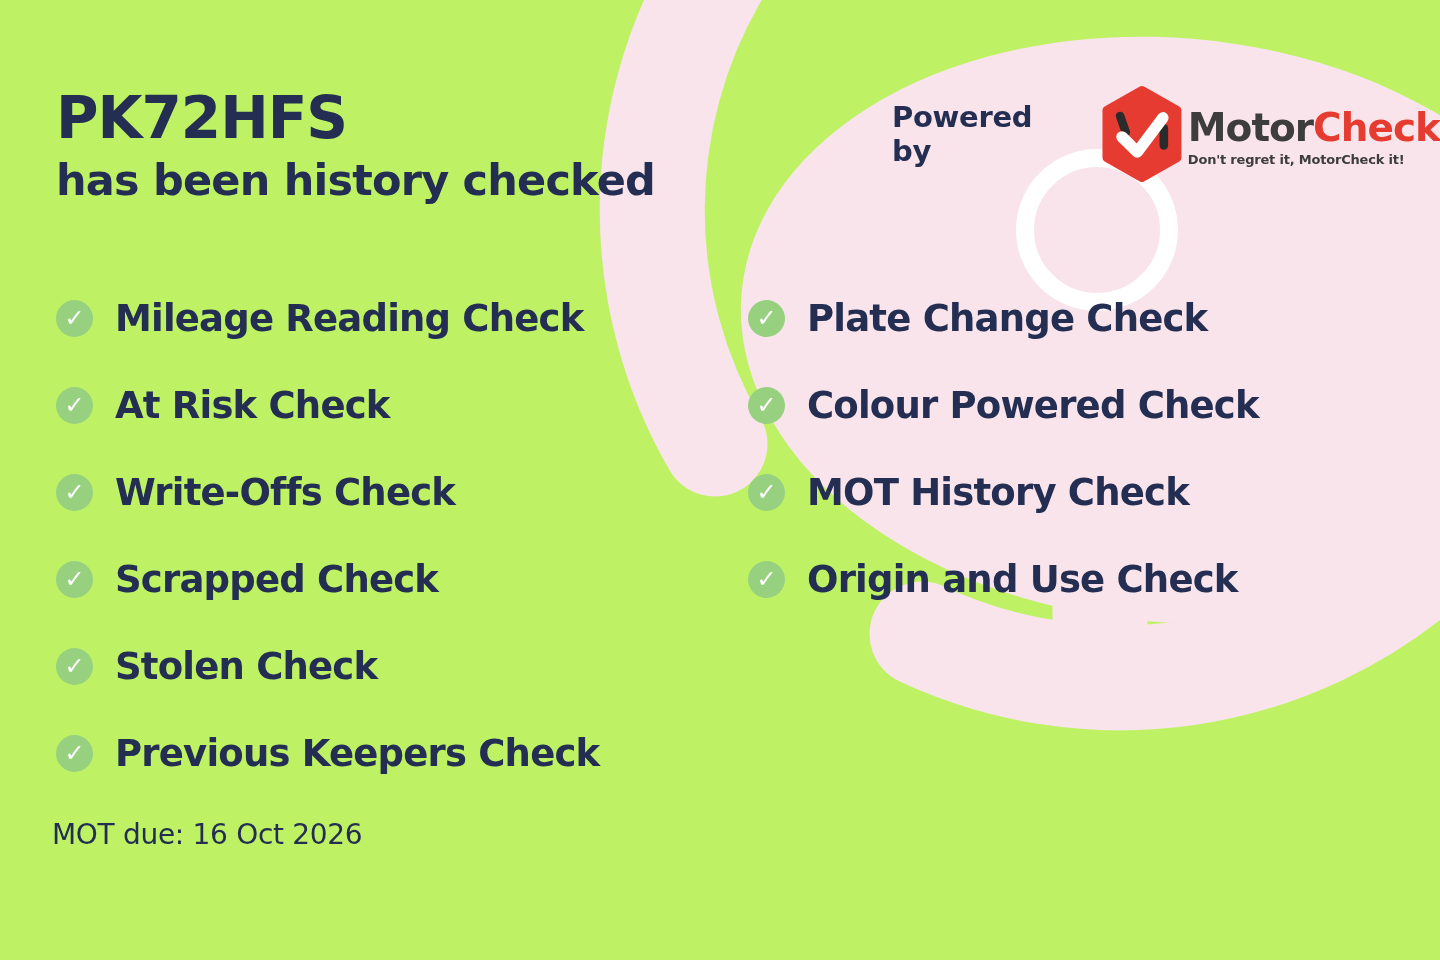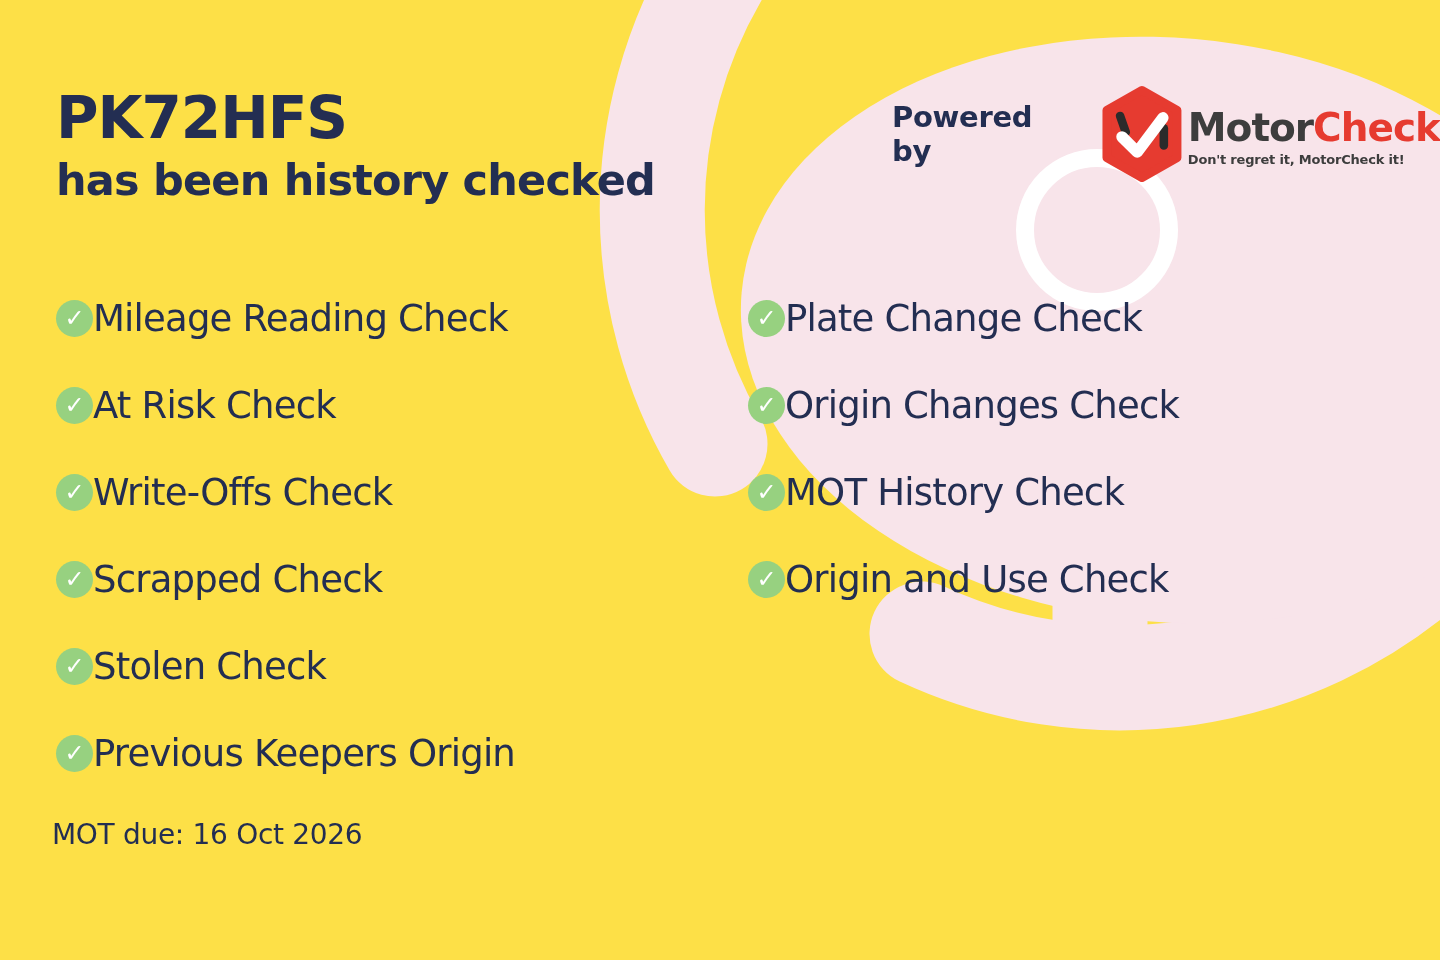--- a/index.html
+++ b/index.html
@@ -1,18 +1,18 @@
 <!DOCTYPE html>
 <html><head>
 <meta charset="utf-8">
 <style>
   html,body{margin:0;padding:0;}
   body{width:1440px;height:960px;overflow:hidden;background:#ffffff;
        font-family:"DejaVu Sans","Liberation Sans",sans-serif;}
-  .canvas{position:relative;width:1440px;height:960px;background:#fde047;overflow:hidden;}
+  .canvas{position:relative;width:1440px;height:960px;background:#bef264;overflow:hidden;}
 
   
   .watermark{position:absolute;left:0;top:0;z-index:0;}
 
   
   .reg-title{position:absolute;left:56px;top:88px;z-index:2;
     font-size:58px;font-weight:800;color:#232e52;letter-spacing:-1px;line-height:1.05;}
   .subtitle{position:absolute;left:56px;top:158px;z-index:2;
     font-size:43px;font-weight:700;color:#232e52;letter-spacing:-0.8px;line-height:1.05;}
   .timestamp{position:absolute;left:56px;top:224px;z-index:2;
@@ -27,21 +27,21 @@
   .brand-name .check{color:#e63b30;}
   .tagline{font-size:13px;font-weight:700;color:#3d3d3d;letter-spacing:-0.2px;margin-top:5px;}
 
   
   .check-row{position:absolute;z-index:2;display:flex;align-items:center;height:52px;}
   .col-left .check-row{left:56px;}
   .col-right .check-row{left:748px;}
   .check-badge{width:37px;height:37px;border-radius:50%;background:#97d180;color:#ffffff;
     display:flex;align-items:center;justify-content:center;font-size:24px;font-weight:700;
     flex:0 0 37px;}
-  .check-label{font-size:37px;font-weight:400;color:#232e52;letter-spacing:-0.8px;white-space:nowrap;}
+  .check-label{margin-left:22px;font-size:37px;font-weight:700;color:#232e52;letter-spacing:-0.8px;white-space:nowrap;}
 
   .r0{top:292px;} .r1{top:379px;} .r2{top:466px;} .r3{top:553px;} .r4{top:640px;} .r5{top:727px;}
 
   
   .mot-due{position:absolute;left:52px;top:818px;z-index:2;
     font-size:28px;font-weight:400;color:#232e52;letter-spacing:-0.3px;}
 </style>
 </head>
 <body>
 
@@ -93,32 +93,32 @@
     <div class="check-row r3">
       <span class="check-badge">✓</span>
       <span class="check-label">Scrapped Check</span>
     </div>
     <div class="check-row r4">
       <span class="check-badge">✓</span>
       <span class="check-label">Stolen Check</span>
     </div>
     <div class="check-row r5">
       <span class="check-badge">✓</span>
-      <span class="check-label">Previous Keepers Origin</span>
+      <span class="check-label">Previous Keepers Check</span>
     </div>
   </div>
 
   <div class="col-right">
     <div class="check-row r0">
       <span class="check-badge">✓</span>
       <span class="check-label">Plate Change Check</span>
     </div>
     <div class="check-row r1">
       <span class="check-badge">✓</span>
-      <span class="check-label">Origin Changes Check</span>
+      <span class="check-label">Colour Powered Check</span>
     </div>
     <div class="check-row r2">
       <span class="check-badge">✓</span>
       <span class="check-label">MOT History Check</span>
     </div>
     <div class="check-row r3">
       <span class="check-badge">✓</span>
       <span class="check-label">Origin and Use Check</span>
     </div>
   </div>

